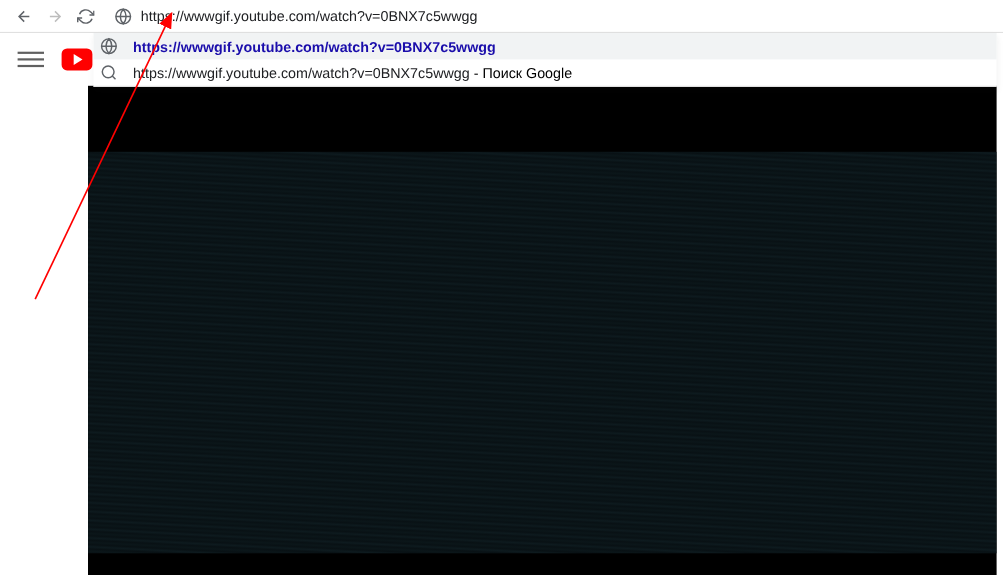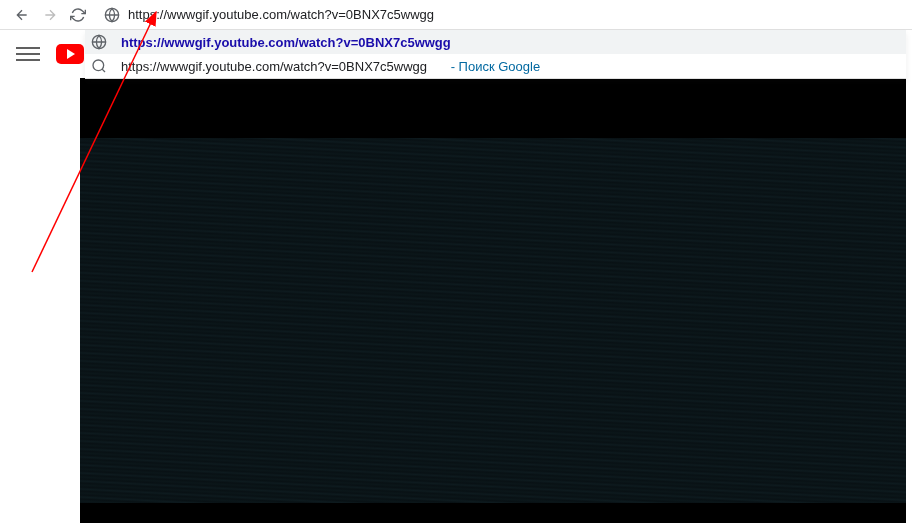--- a/index.html
+++ b/index.html
@@ -68,21 +68,21 @@
       height: 16px;
       margin-right: 14px;
       color: #5f6368;
       flex-shrink: 0;
     }
     .suggestion-text {
       font-size: 13px;
       color: #202124;
     }
     .suggestion-text.primary { color: #1a0dab; font-weight: bold; }
-    .suggestion-suffix { color: #0369a1; margin-left: 20px; }
+    .suggestion-suffix { color: #000000; }
     .page-content {
       position: absolute;
       top: 30px;
       left: 0;
       right: 0;
       bottom: 0;
     }
     .yt-header {
       display: flex;
       align-items: center;

